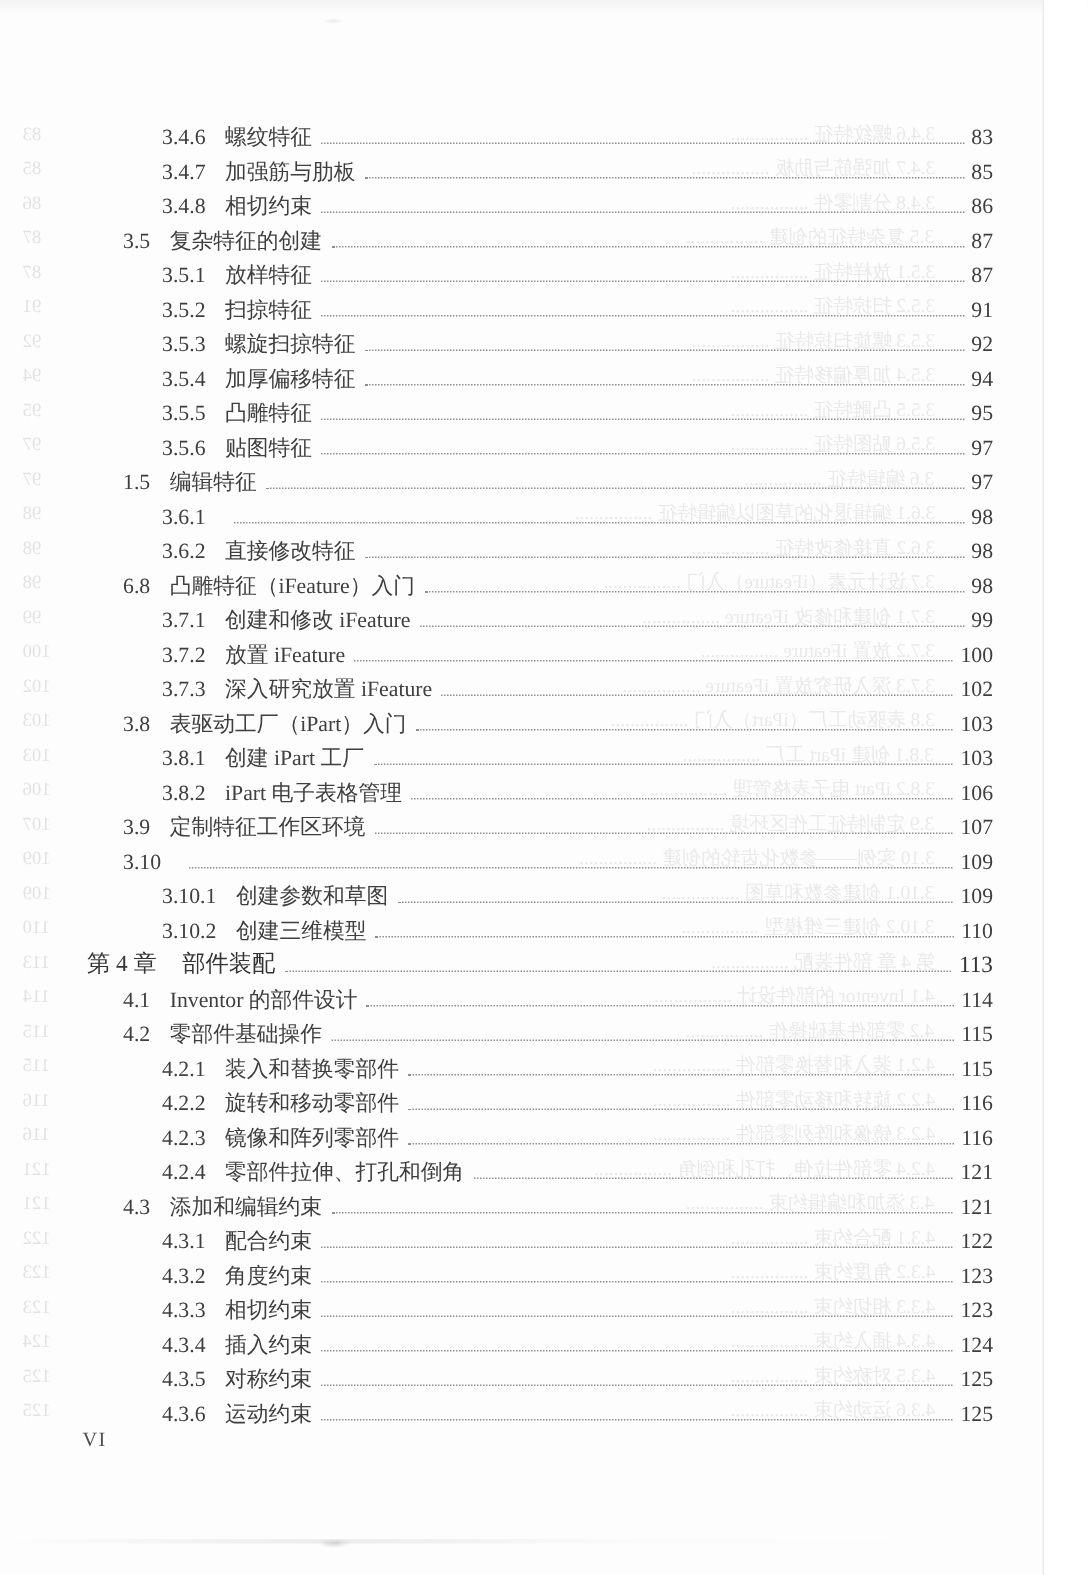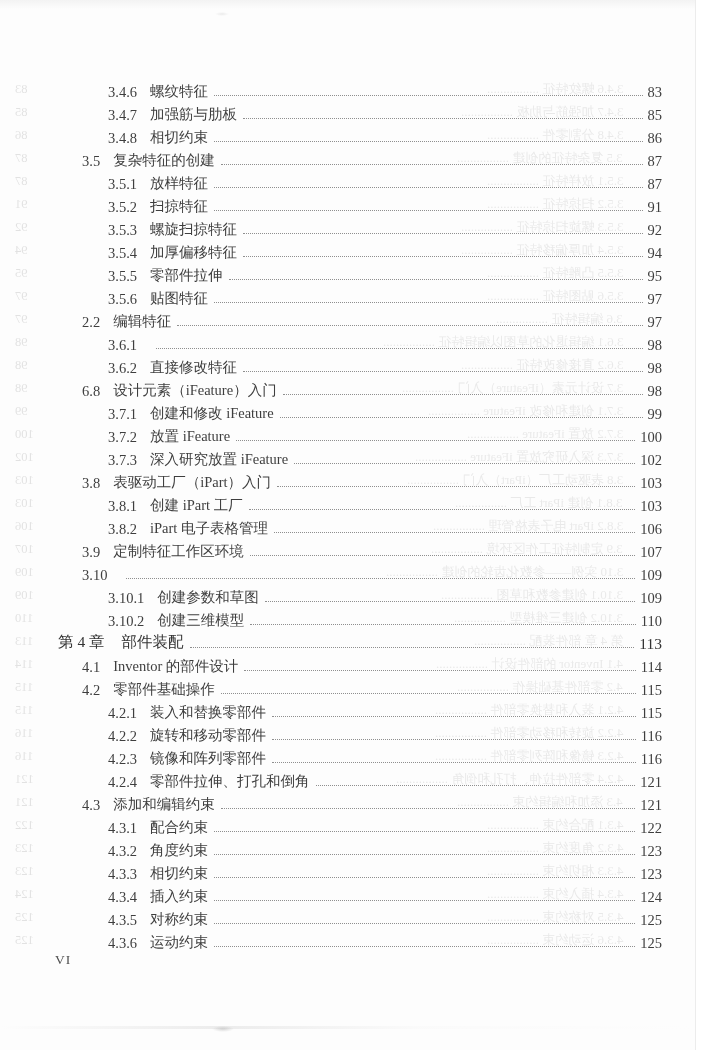--- a/index.html
+++ b/index.html
@@ -171,36 +171,36 @@
         <span class="ghost ghost-right">3.5.4 加厚偏移特征 ................</span>
         <span class="num">3.5.4</span>
         <span class="title">加厚偏移特征</span>
         <span class="leader"></span>
         <span class="pagenum">94</span>
       </div>
       <div class="toc-row level3">
         <span class="ghost ghost-left">95</span>
         <span class="ghost ghost-right">3.5.5 凸雕特征 ................</span>
         <span class="num">3.5.5</span>
-        <span class="title">零部件拉伸</span>
+        <span class="title">凸雕特征</span>
         <span class="leader"></span>
         <span class="pagenum">95</span>
       </div>
       <div class="toc-row level3">
         <span class="ghost ghost-left">97</span>
         <span class="ghost ghost-right">3.5.6 贴图特征 ................</span>
         <span class="num">3.5.6</span>
         <span class="title">贴图特征</span>
         <span class="leader"></span>
         <span class="pagenum">97</span>
       </div>
       <div class="toc-row level2">
         <span class="ghost ghost-left">97</span>
         <span class="ghost ghost-right">3.6 编辑特征 ................</span>
-        <span class="num">2.2</span>
+        <span class="num">1.5</span>
         <span class="title">编辑特征</span>
         <span class="leader"></span>
         <span class="pagenum">97</span>
       </div>
       <div class="toc-row level3">
         <span class="ghost ghost-left">98</span>
         <span class="ghost ghost-right">3.6.1 编辑退化的草图以编辑特征 ................</span>
         <span class="num">3.6.1</span>
         <span class="leader"></span>
         <span class="pagenum">98</span>
@@ -210,21 +210,21 @@
         <span class="ghost ghost-right">3.6.2 直接修改特征 ................</span>
         <span class="num">3.6.2</span>
         <span class="title">直接修改特征</span>
         <span class="leader"></span>
         <span class="pagenum">98</span>
       </div>
       <div class="toc-row level2">
         <span class="ghost ghost-left">98</span>
         <span class="ghost ghost-right">3.7 设计元素（iFeature）入门 ................</span>
         <span class="num">6.8</span>
-        <span class="title">设计元素（iFeature）入门</span>
+        <span class="title">凸雕特征（iFeature）入门</span>
         <span class="leader"></span>
         <span class="pagenum">98</span>
       </div>
       <div class="toc-row level3">
         <span class="ghost ghost-left">99</span>
         <span class="ghost ghost-right">3.7.1 创建和修改 iFeature ................</span>
         <span class="num">3.7.1</span>
         <span class="title">创建和修改 iFeature</span>
         <span class="leader"></span>
         <span class="pagenum">99</span>

